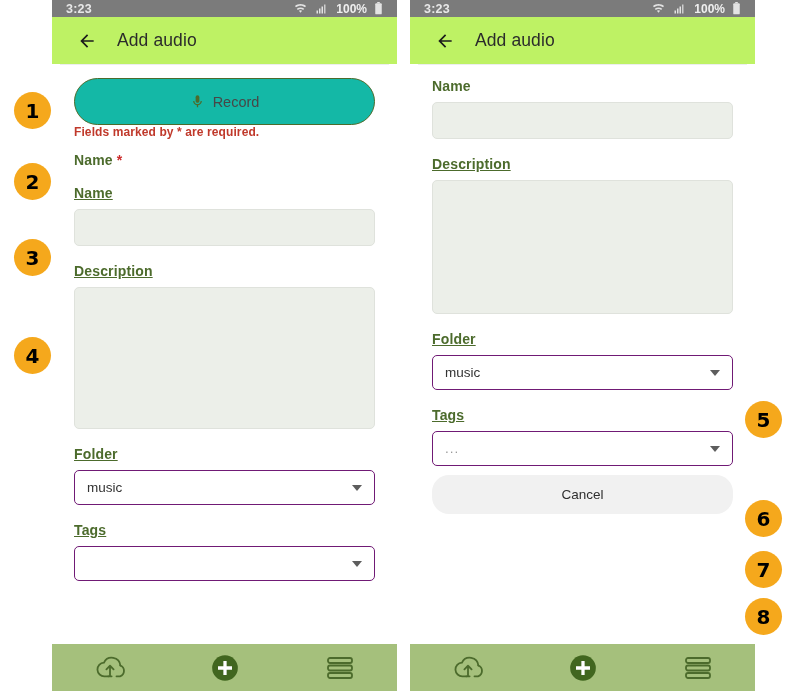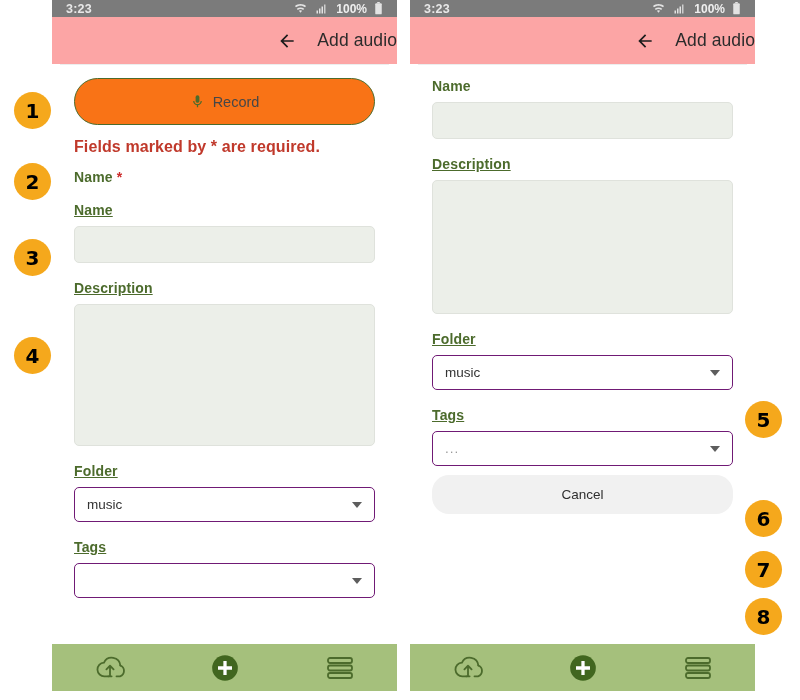--- a/index.html
+++ b/index.html
@@ -58,22 +58,21 @@
   }
   .sb-ico { display: block; }
 
   
   .app-bar {
     height: 47px;
     display: flex;
     align-items: center;
     padding-left: 24px;
     box-sizing: border-box;
-    background: #fca5a5;
-    justify-content: flex-end;
+    background: #bef264;
   }
   .back-arrow {
     width: 22px;
     height: 22px;
     display: flex;
     align-items: center;
     justify-content: center;
     color: #1b1b1b;
   }
   .app-title {
@@ -95,35 +94,34 @@
     box-sizing: border-box;
     position: relative;
   }
 
   
   .record-btn {
     margin-top: 13px;
     height: 45px;
     border: 1.6px solid #4c6b2c;
     border-radius: 24px;
-    background: #f97316;
+    background: #14b8a6;
     display: flex;
     align-items: center;
     justify-content: center;
     gap: 8px;
   }
   .record-label {
     font-size: 14.5px;
     color: #474747;
   }
 
   
   .required-note {
-    margin-top: 13px;
-    font-size: 16px;
+    font-size: 12px;
     color: #c0392b;
     font-weight: 600;
     letter-spacing: .1px;
   }
   .field-label {
     font-size: 14px;
     font-weight: 700;
     color: #4c6b2c;
     letter-spacing: .15px;
   }

